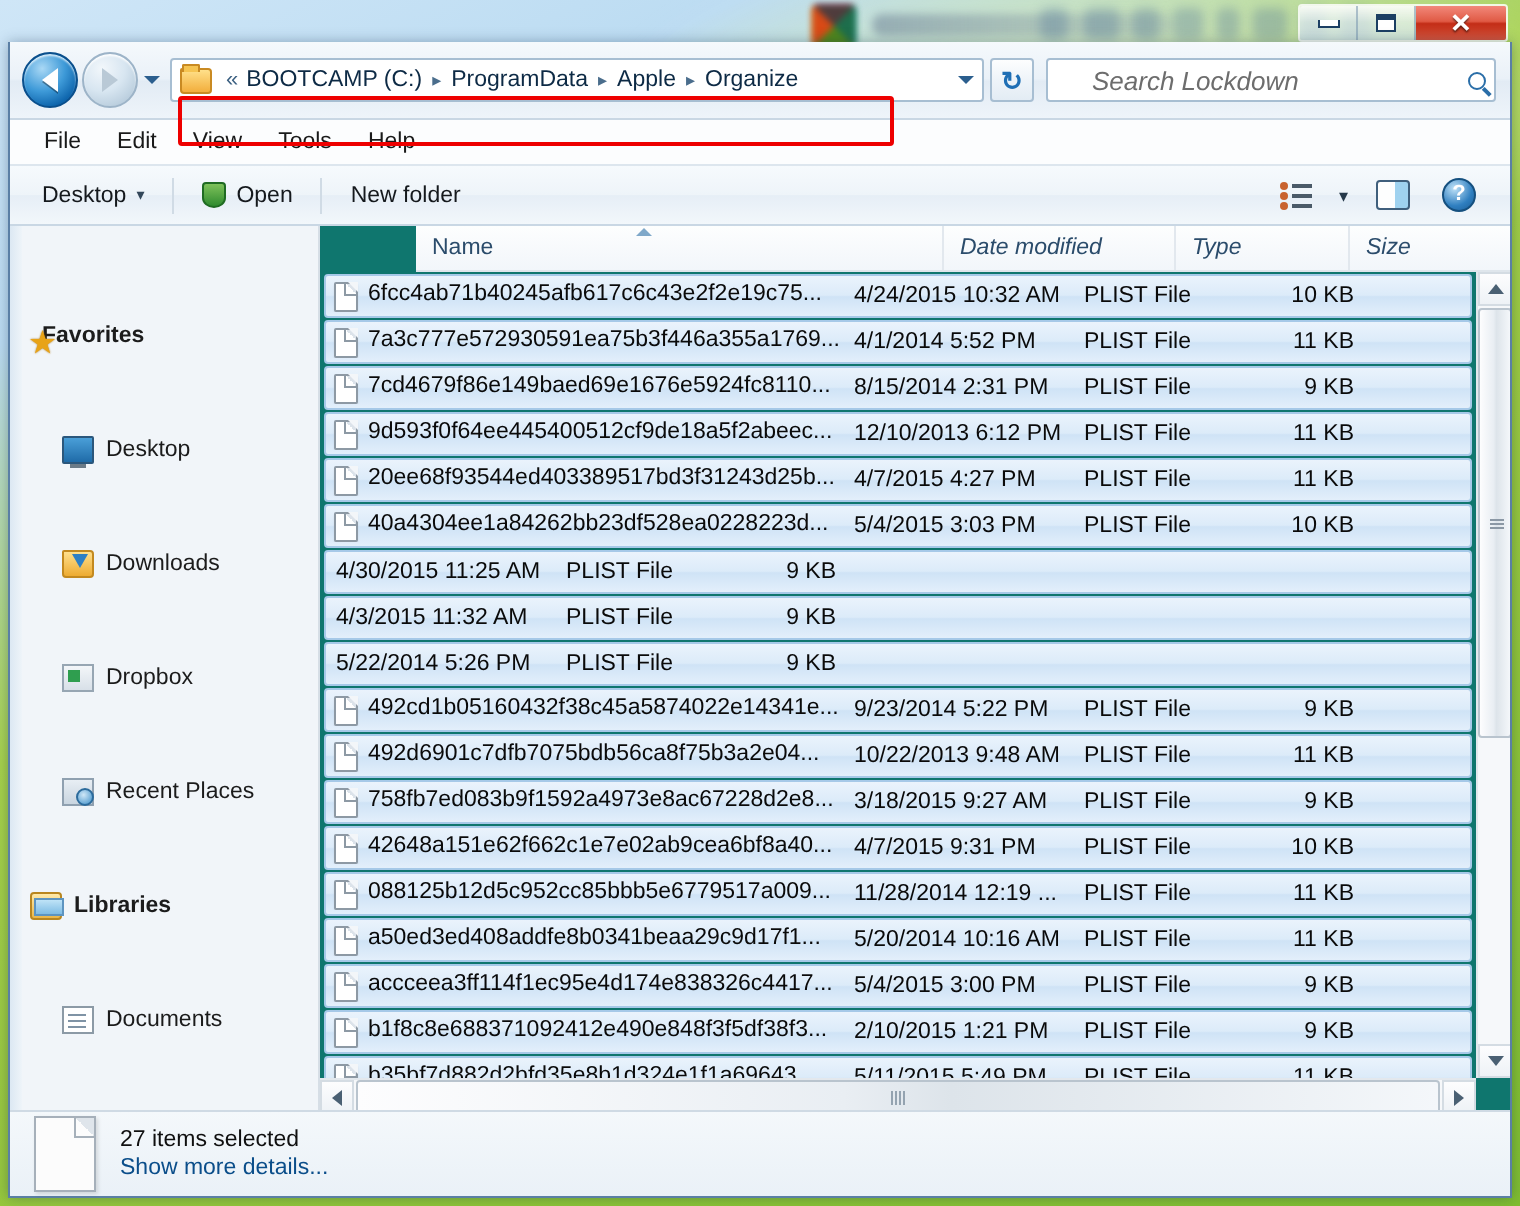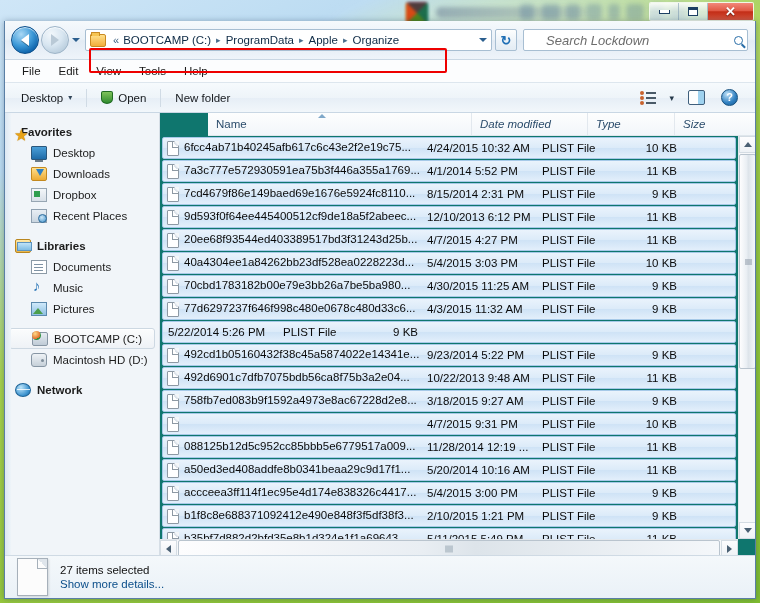--- a/index.html
+++ b/index.html
@@ -191,21 +191,21 @@
   }
 
   
   #content { position:absolute; left:0; top:92px; width:750px; height:443px; display:flex; background:#fff;}
   #navpane {
     width:155px; background:#f1f5f9; border-right:1px solid #d6dee6;
     padding-top:8px; overflow:hidden; position:relative;
   }
   .nav-group { margin-bottom:9px; }
   .nav-row { display:flex; align-items:center; gap:6px; height:21px; padding-left:14px;
-             font-size:11.5px; color:#1c1c1c; cursor:pointer; white-space:nowrap;}
+             font-size:11.5px; color:#1c1c1c; cursor:pointer; white-space:nowrap;margin-top:36px;}
   .nav-row.header { font-weight:bold; padding-left:10px; }
   .nav-row.child { padding-left:26px; }
   .nav-row.selected {
     background: linear-gradient(180deg,#fbfcfd,#eef2f6);
     border:1px solid #cdd8e2; border-radius:3px;
     margin-left:4px; margin-right:4px; padding-left:22px;
     box-shadow: inset 0 1px 0 #fff;
   }
   .ico { width:16px; height:14px; flex:none; position:relative; }
 
@@ -589,33 +589,25 @@
           <div class="row">
             <div class="c-name">
               <span class="file-ico"></span>
               <span>40a4304ee1a84262bb23df528ea0228223d...</span>
             </div>
             <div class="c-date">5/4/2015 3:03 PM</div>
             <div class="c-type">PLIST File</div>
             <div class="c-size">10 KB</div>
           </div>
           <div class="row">
-            <div class="c-name">
-              <span class="file-ico"></span>
-              <span>70cbd1783182b00e79e3bb26a7be5ba980...</span>
-            </div>
             <div class="c-date">4/30/2015 11:25 AM</div>
             <div class="c-type">PLIST File</div>
             <div class="c-size">9 KB</div>
           </div>
           <div class="row">
-            <div class="c-name">
-              <span class="file-ico"></span>
-              <span>77d6297237f646f998c480e0678c480d33c6...</span>
-            </div>
             <div class="c-date">4/3/2015 11:32 AM</div>
             <div class="c-type">PLIST File</div>
             <div class="c-size">9 KB</div>
           </div>
           <div class="row">
             <div class="c-date">5/22/2014 5:26 PM</div>
             <div class="c-type">PLIST File</div>
             <div class="c-size">9 KB</div>
           </div>
           <div class="row">
@@ -641,20 +633,21 @@
               <span class="file-ico"></span>
               <span>758fb7ed083b9f1592a4973e8ac67228d2e8...</span>
             </div>
             <div class="c-date">3/18/2015 9:27 AM</div>
             <div class="c-type">PLIST File</div>
             <div class="c-size">9 KB</div>
           </div>
           <div class="row">
             <div class="c-name">
               <span class="file-ico"></span>
+              <span>42648a151e62f662c1e7e02ab9cea6bf8a40...</span>
             </div>
             <div class="c-date">4/7/2015 9:31 PM</div>
             <div class="c-type">PLIST File</div>
             <div class="c-size">10 KB</div>
           </div>
           <div class="row">
             <div class="c-name">
               <span class="file-ico"></span>
               <span>088125b12d5c952cc85bbb5e6779517a009...</span>
             </div>

